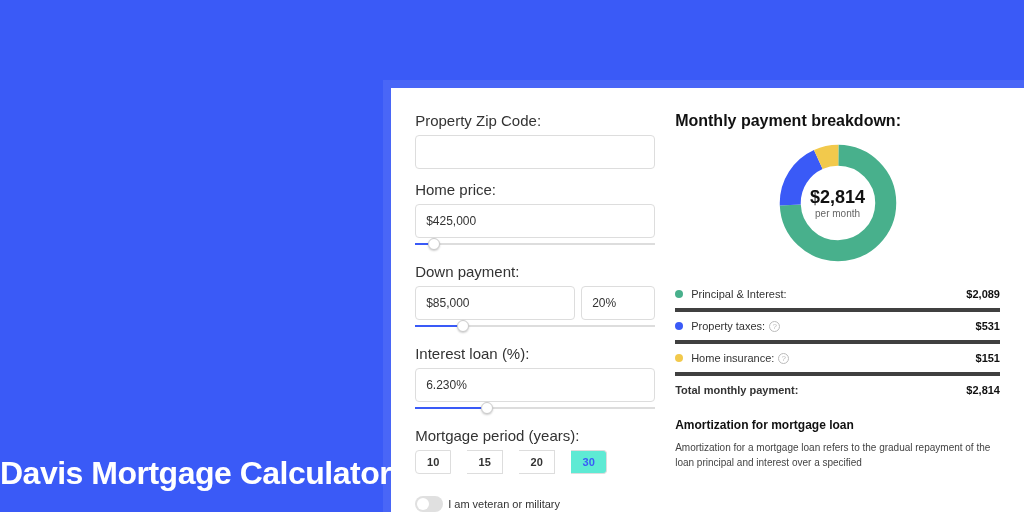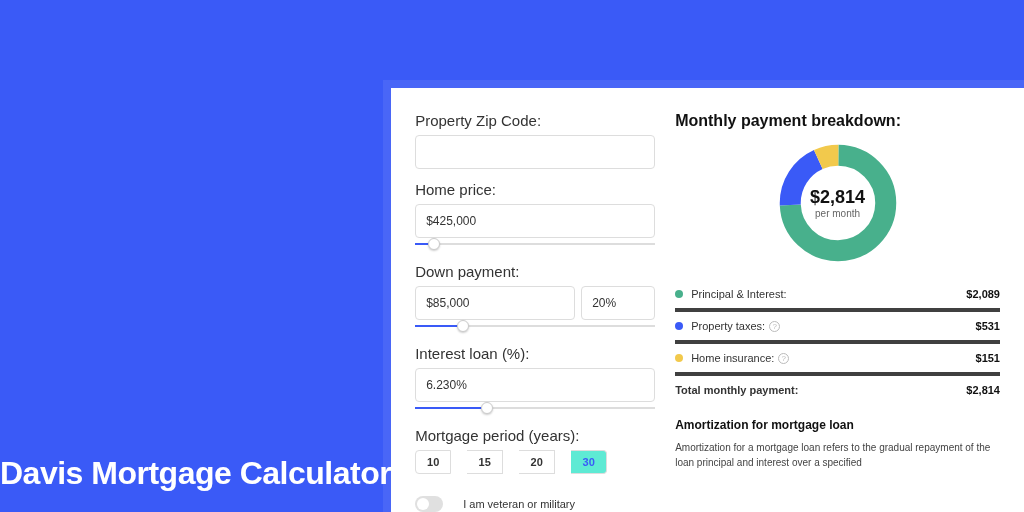--- a/index.html
+++ b/index.html
@@ -18,21 +18,21 @@
 .slider{position:relative;height:14px;margin-top:-1px}
 .slider-track{position:absolute;top:6px;left:0;right:0;height:2px;background:#ddd}
 .slider-fill{position:absolute;top:6px;left:0;height:2px;background:#3a5af7}
 .slider-thumb{position:absolute;top:1px;width:12px;height:12px;border-radius:50%;background:#fff;border:1px solid #ccc;box-shadow:0 1px 2px rgba(0,0,0,0.2);transform:translateX(-50%)}
 .periods{display:flex;gap:16px;margin-top:4px}
 .period{width:36px;height:24px;border:1px solid #ddd;background:#fff;font-size:11px;font-weight:600;color:#333;cursor:pointer;display:flex;align-items:center;justify-content:center}
 .period:first-child{border-radius:4px 0 0 4px}
 .period:last-child{border-radius:0 4px 4px 0}
 .period+.period{border-left:none}
 .period.active{background:#5eead4;color:#3a5af7}
-.toggle-row{display:flex;align-items:center;gap:20px;margin-top:22px}
+.toggle-row{display:flex;align-items:center;gap:5px;margin-top:22px}
 .toggle{width:28px;height:16px;border-radius:8px;background:#e0e0e0;position:relative}
 .toggle::after{content:"";position:absolute;left:2px;top:2px;width:12px;height:12px;border-radius:50%;background:#fff}
 .toggle-label{font-size:11px;color:#333}
 .sect-title{font-size:16px;font-weight:700;color:#111;margin-bottom:6px}
 .chart-wrap{display:flex;justify-content:center;padding:4px 0 8px 0}
 .donut{position:relative;width:126px;height:126px}
 .donut svg{width:126px;height:126px}
 .donut-center{position:absolute;inset:0;display:flex;flex-direction:column;align-items:center;justify-content:center}
 .donut-val{font-size:18px;font-weight:700;color:#111}
 .donut-sub{font-size:10px;color:#666}

